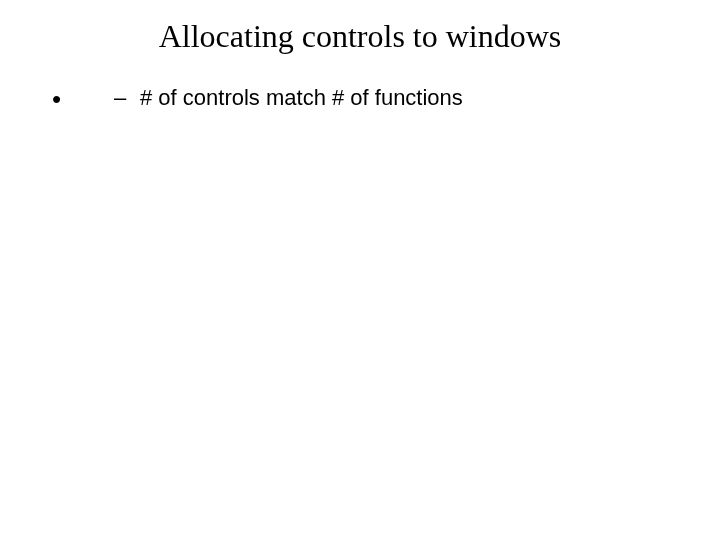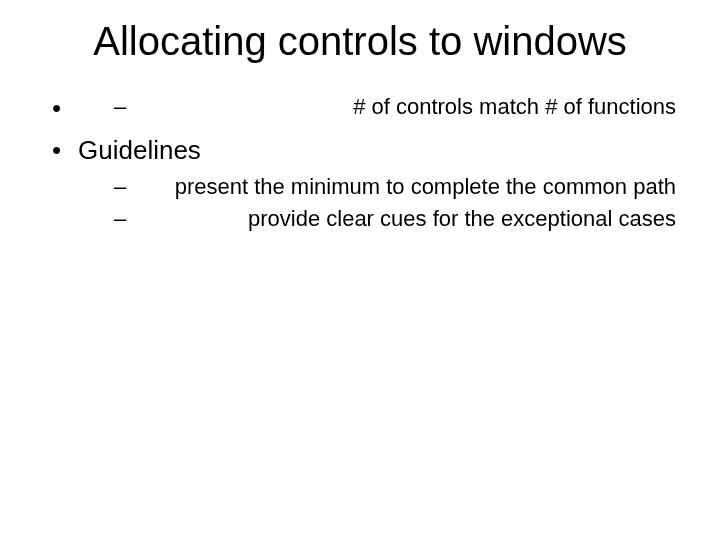--- a/index.html
+++ b/index.html
@@ -11,25 +11,26 @@
     font-family: "Comic Sans MS", "Comic Sans", cursive, sans-serif;
     color: #000000;
   }
   .slide {
     box-sizing: border-box;
     width: 720px;
     height: 540px;
     padding: 18px 44px 0 44px;
   }
   .title {
-    font-size: 40px;
+    font-size: 32px;
     text-align: center;
     margin: 0 0 28px 0;
     font-weight: normal;
     line-height: 1.15;
+    font-family: Liberation Serif, serif;
   }
   ul.level1 {
     list-style: none;
     margin: 0;
     padding: 0;
   }
   ul.level1 > li {
     position: relative;
     padding-left: 34px;
     font-size: 26px;
@@ -40,21 +41,20 @@
     content: "•";
     position: absolute;
     left: 8px;
     top: 0;
     font-size: 26px;
   }
   ul.level2 {
     list-style: none;
     margin: 6px 0 12px 0;
     padding: 0;
-    text-align: right;
   }
   ul.level2 > li {
     position: relative;
     padding-left: 62px;
     font-size: 22px;
     line-height: 1.35;
     margin-bottom: 2px;
   }
   ul.level2 > li::before {
     content: "–";
@@ -71,25 +71,14 @@
   <h1 class="title">Allocating controls to windows</h1>
 
   <ul class="level1">
     <li>
       <ul class="level2">
         <li>
           <span># of controls match # of functions</span>
         </li>
       </ul>
     </li>
-    <li>
-      <span>Guidelines</span>
-      <ul class="level2">
-        <li>
-          <span>present the minimum to complete the common path</span>
-        </li>
-        <li>
-          <span>provide clear cues for the exceptional cases</span>
-        </li>
-      </ul>
-    </li>
   </ul>
 </div>
 
 </body></html>

